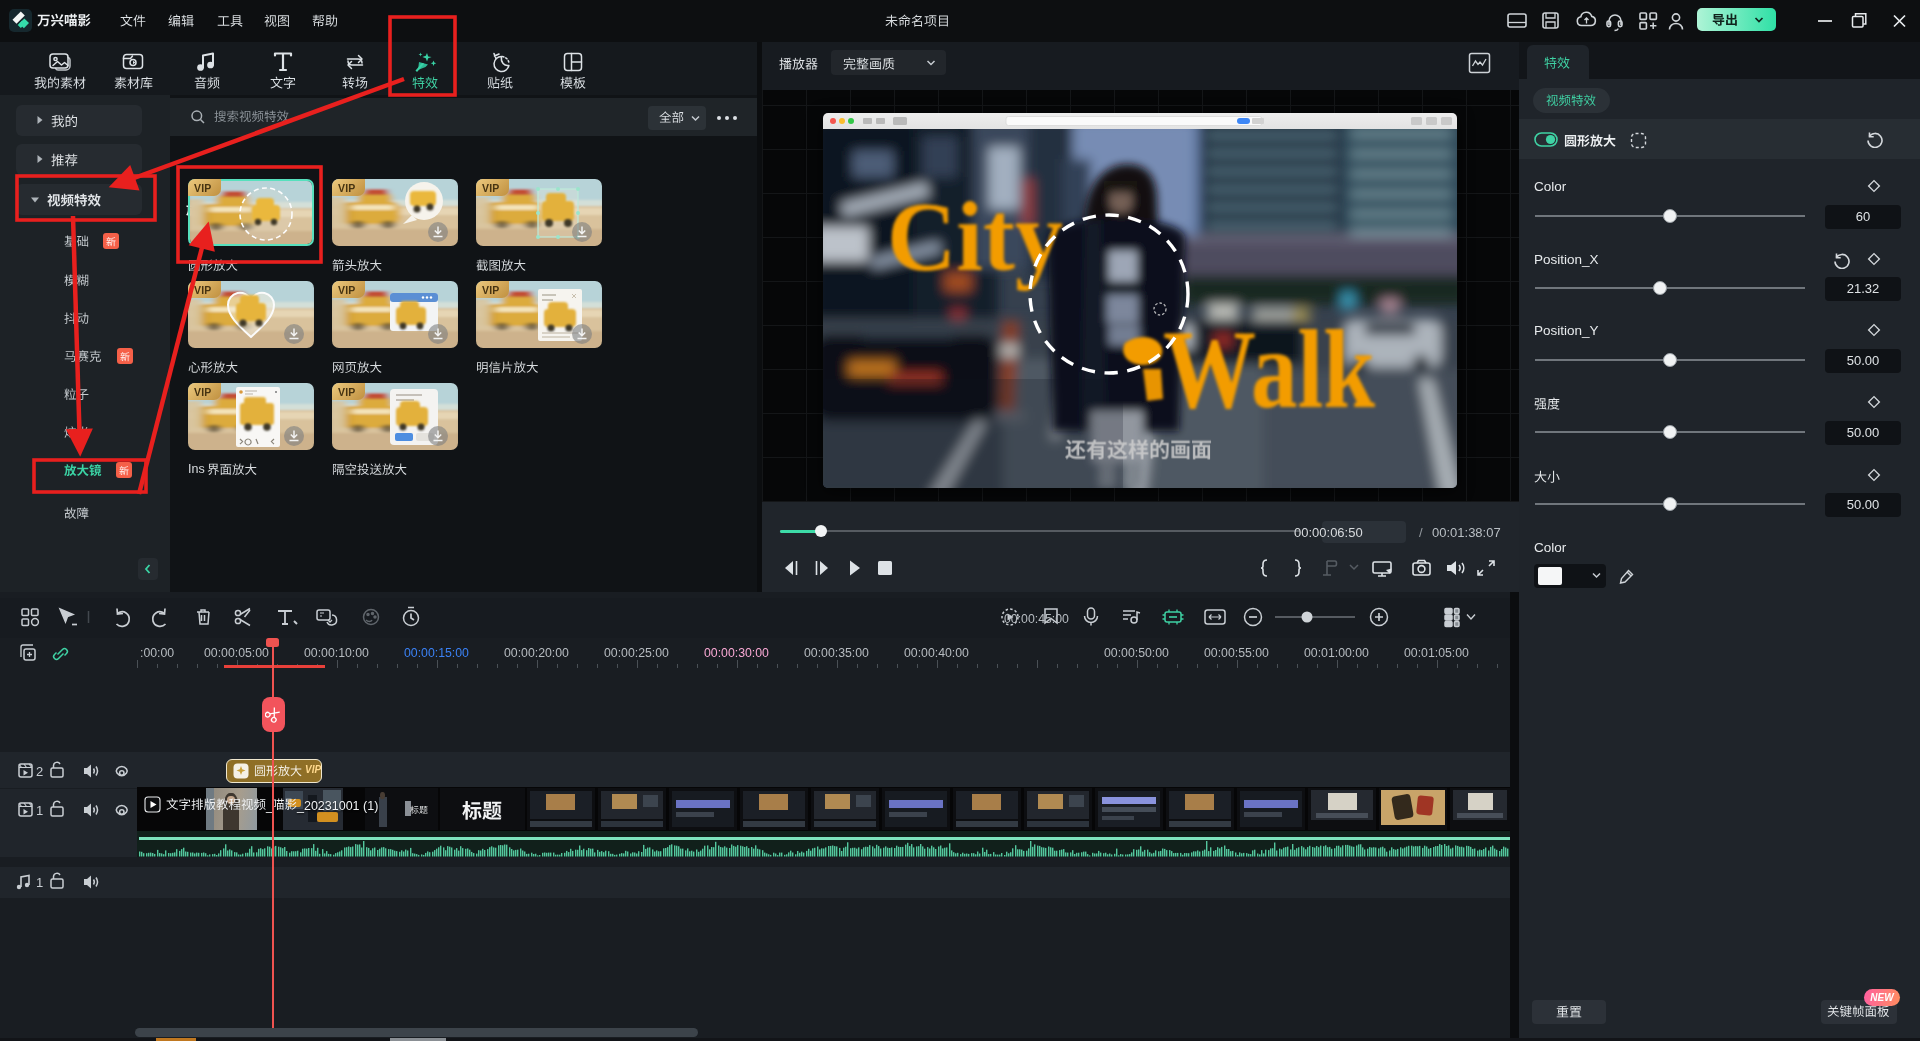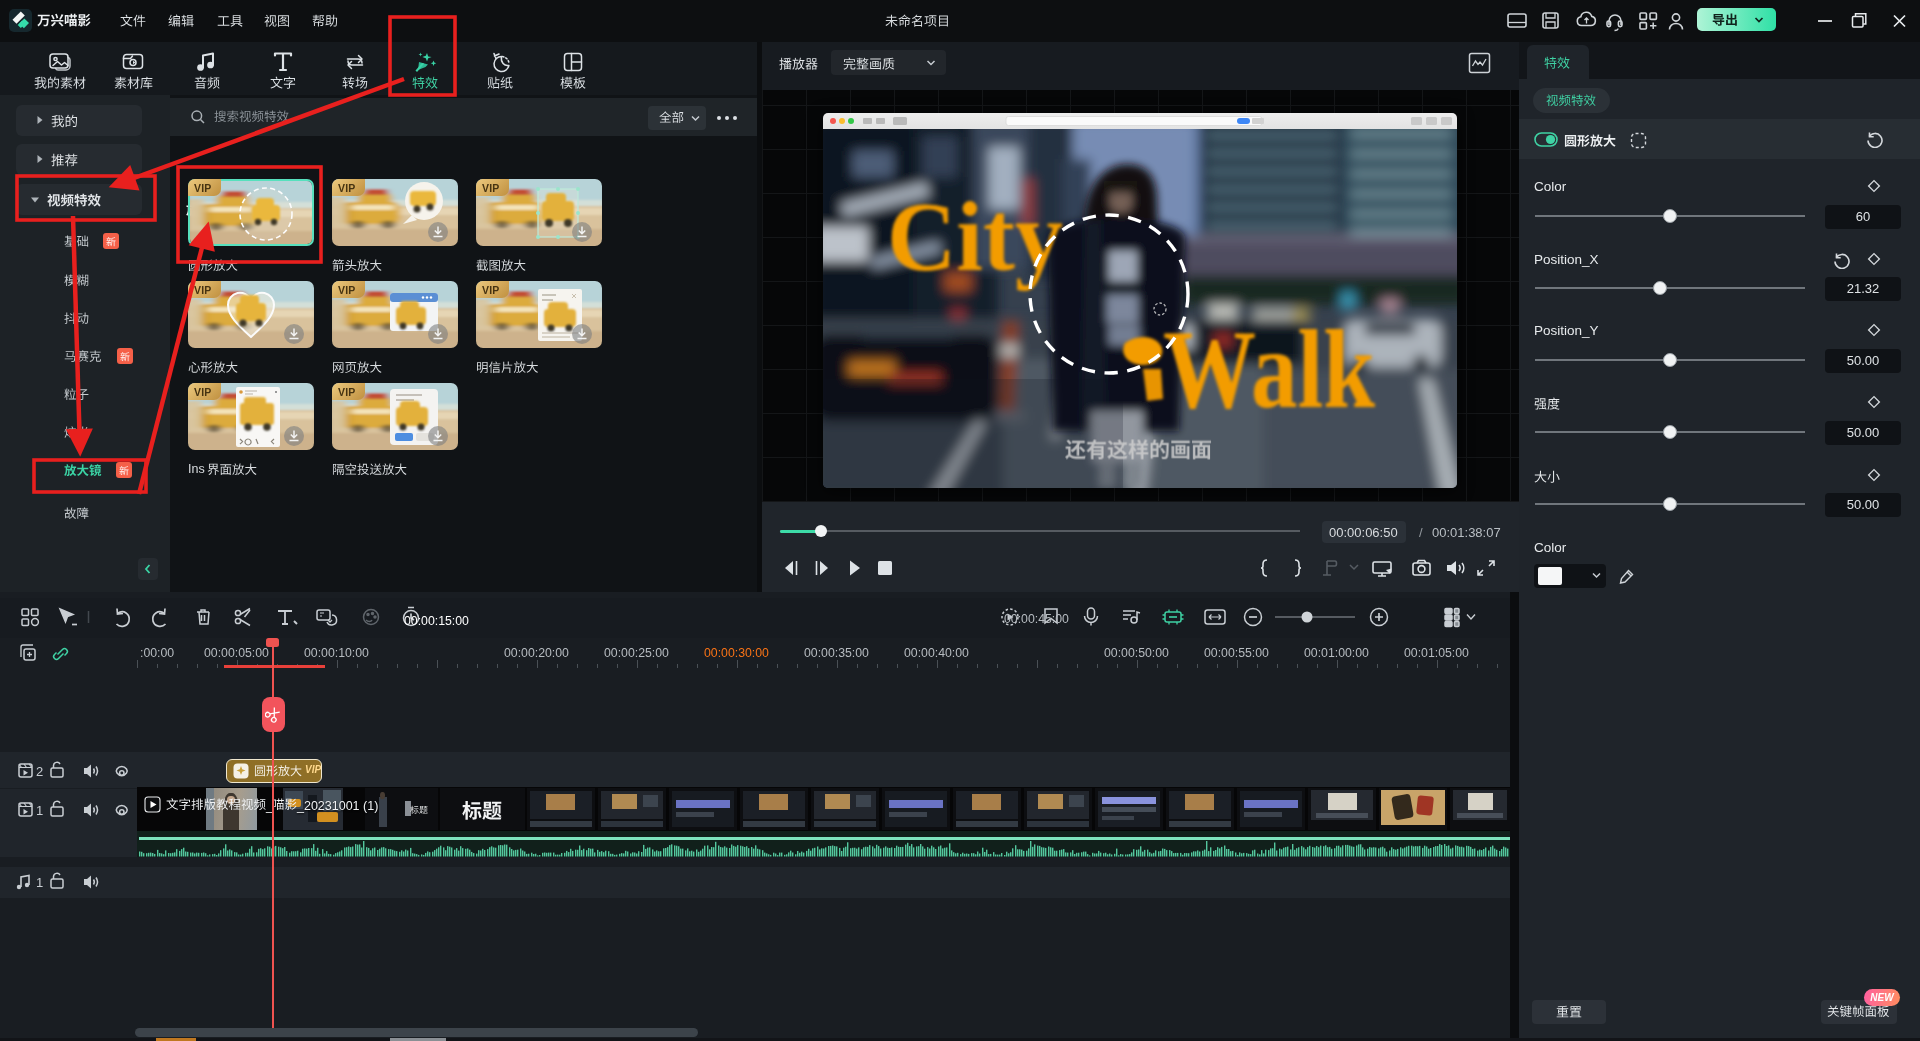--- a/index.html
+++ b/index.html
@@ -1034,21 +1034,21 @@
         <use href="#g95" x="5000"></use>
         <use href="#g96" x="6000"></use>
       </g>
     </g>
   </svg>
 <div class="abs" style="left:762px;top:502px;width:757px;height:90px;background:#20252b"></div>
 <div class="abs" style="left:780px;top:530px;width:520px;height:2px;background:#565b61"></div>
 <div class="abs" style="left:780px;top:529.5px;width:41px;height:3px;border-radius:2px;background:#3ddca8"></div>
 <div class="abs" style="left:815px;top:525px;width:12px;height:12px;border-radius:6px;background:#f2f4f5"></div>
 <div class="abs" style="left:1322px;top:521px;width:84px;height:22px;border-radius:4px;background:#2b3138"></div>
-<div class="abs" style="left:1329px;top:525px;color:#d8dbde;font:13px 'Liberation Sans'">00:00:06:50</div>
+<div class="abs" style="left:1294px;top:525px;color:#d8dbde;font:13px 'Liberation Sans'">00:00:06:50</div>
 <div class="abs" style="left:1419px;top:525px;color:#93999e;font:13px 'Liberation Sans'">/</div>
 <div class="abs" style="left:1432px;top:525px;color:#b9bfc4;font:13px 'Liberation Sans'">00:01:38:07</div>
 <svg class="abs" style="left:775px;top:556px" width="130" height="24" viewBox="0 0 130 24" fill="none" stroke="#dde2e6" stroke-width="1.6">
 <path d="M18 5l-8 7 8 7z" fill="#dde2e6" stroke="none"></path>
     <path d="M21.5 5v14"></path>
 <path d="M45 5l8 7-8 7z" fill="#dde2e6" stroke="none"></path>
     <path d="M41.5 5v14"></path>
 <path d="M75 4.5l10 7.5-10 7.5z" fill="#dde2e6" stroke="none"></path>
 <rect x="103" y="5" width="14" height="14" rx="1.5" fill="#dde2e6" stroke="none"></rect>
 </svg>
@@ -1335,24 +1335,24 @@
     <circle cx="27" cy="16" r="2.2" fill="#c9ced3" stroke="none"></circle>
     <text x="36" y="18" font-family="Liberation Sans" font-size="13" fill="#c9ced3" stroke="none">1</text>
     <rect x="51" y="10" width="12" height="9" rx="1.5"></rect>
     <path d="M53.5 10V7.5a3.5 3.5 0 0 1 6.5-1.5"></path>
     <path d="M84 10h3l4-3.5v13L87 16h-3z" fill="#c9ced3" stroke="none"></path>
     <path d="M93.5 10.5a4.5 4.5 0 0 1 0 5M96 8.5a8 8 0 0 1 0 9"></path>
   </svg>
 <div class="abs" style="left:140px;top:646px;color:#b7bcc1;font:12.3px 'Liberation Sans'">:00:00</div>
 <div class="abs" style="left:204px;top:646px;color:#b7bcc1;font:12.3px 'Liberation Sans'">00:00:05:00</div>
 <div class="abs" style="left:304px;top:646px;color:#b7bcc1;font:12.3px 'Liberation Sans'">00:00:10:00</div>
-<div class="abs" style="left:404px;top:614px;color:#ffffff;font:12.3px 'Liberation Sans'">00:00:15:00</div>
+<div class="abs" style="left:404px;top:646px;color:#3b82f6;font:12.3px 'Liberation Sans'">00:00:15:00</div>
 <div class="abs" style="left:504px;top:646px;color:#b7bcc1;font:12.3px 'Liberation Sans'">00:00:20:00</div>
 <div class="abs" style="left:604px;top:646px;color:#b7bcc1;font:12.3px 'Liberation Sans'">00:00:25:00</div>
-<div class="abs" style="left:704px;top:646px;color:#f97316;font:12.3px 'Liberation Sans'">00:00:30:00</div>
+<div class="abs" style="left:704px;top:646px;color:#f9a8d4;font:12.3px 'Liberation Sans'">00:00:30:00</div>
 <div class="abs" style="left:804px;top:646px;color:#b7bcc1;font:12.3px 'Liberation Sans'">00:00:35:00</div>
 <div class="abs" style="left:904px;top:646px;color:#b7bcc1;font:12.3px 'Liberation Sans'">00:00:40:00</div>
 <div class="abs" style="left:1004px;top:612px;color:#b7bcc1;font:12.3px 'Liberation Sans'">00:00:45:00</div>
 <div class="abs" style="left:1104px;top:646px;color:#b7bcc1;font:12.3px 'Liberation Sans'">00:00:50:00</div>
 <div class="abs" style="left:1204px;top:646px;color:#b7bcc1;font:12.3px 'Liberation Sans'">00:00:55:00</div>
 <div class="abs" style="left:1304px;top:646px;color:#b7bcc1;font:12.3px 'Liberation Sans'">00:01:00:00</div>
 <div class="abs" style="left:1404px;top:646px;color:#b7bcc1;font:12.3px 'Liberation Sans'">00:01:05:00</div>
 <svg class="abs" style="left:0;top:0" width="1510" height="680" viewBox="0 0 1510 680">
     <rect x="137" y="660" width="1" height="8" fill="#4a5056"></rect>
     <rect x="157" y="664" width="1" height="4" fill="#4a5056"></rect>

